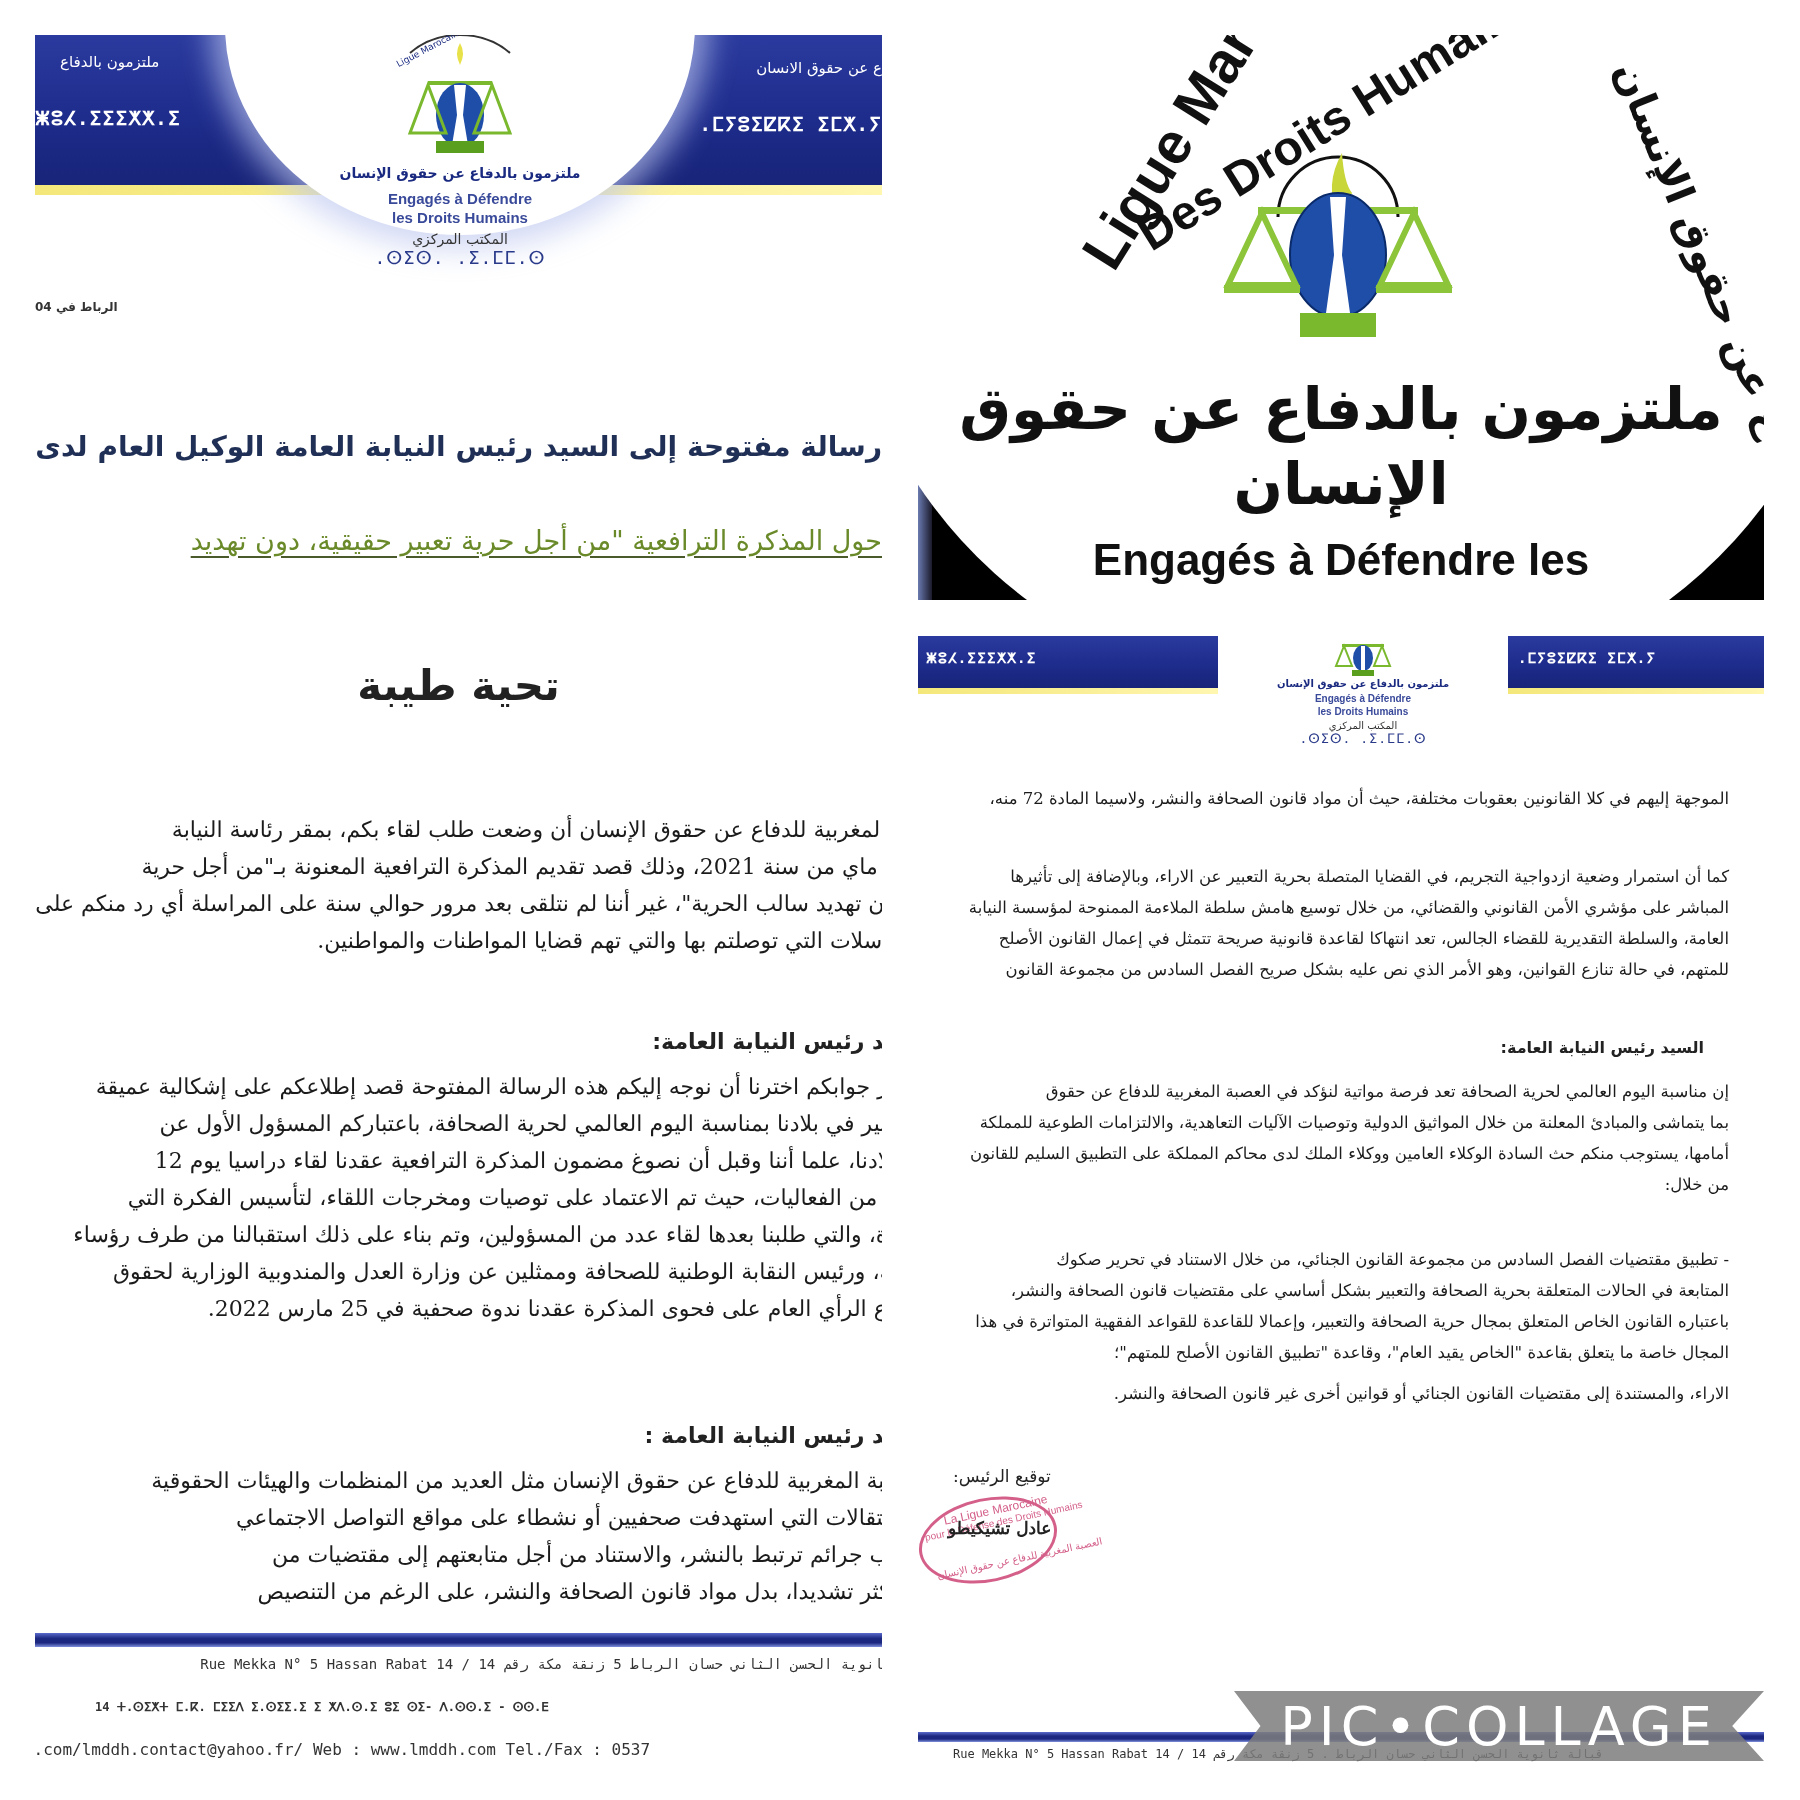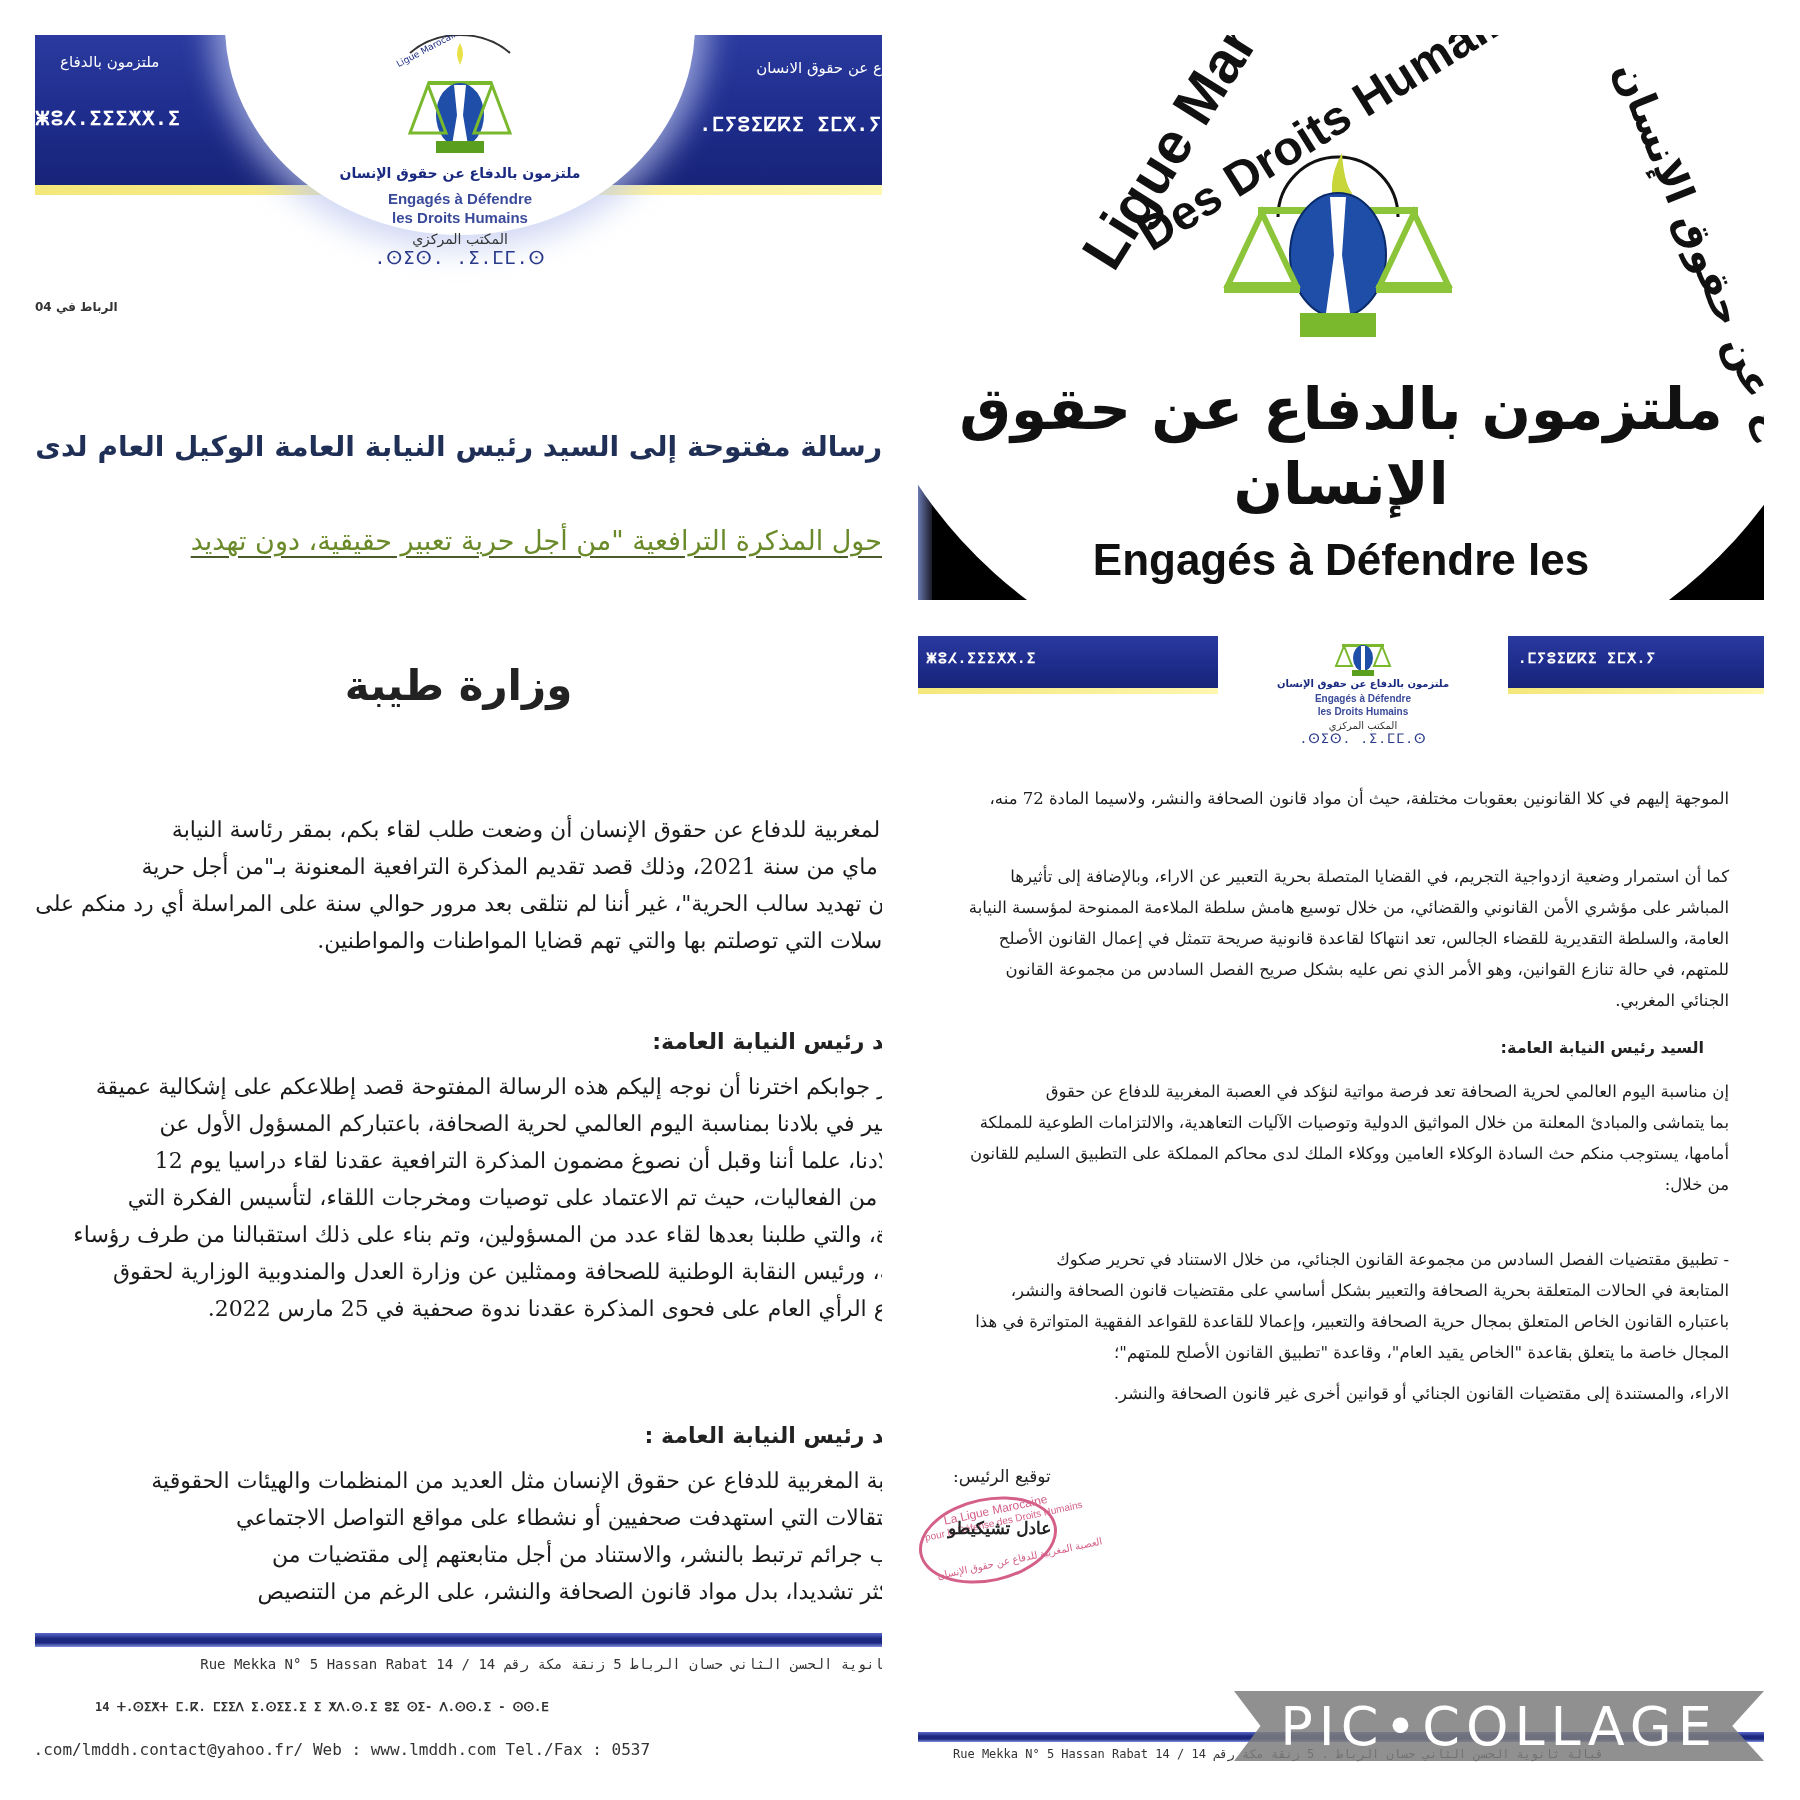--- a/index.html
+++ b/index.html
@@ -118,21 +118,21 @@
     <rect x="158" y="140" width="76" height="8" fill="#8cc43a"></rect>
     <rect x="82" y="168" width="76" height="24" fill="#7ab82e"></rect>
   </svg>
 
   <div class="big-ar" style="top:340px;font-size:58px;font-weight:bold;">ملتزمون بالدفاع عن حقوق</div>
   <div class="big-ar" style="top:415px;font-size:58px;font-weight:bold;">الإنسان</div>
   <div class="big-fr" style="top:500px;font-size:44px;">Engagés à Défendre les</div>
 </section>
 
 <section class="panel" id="p-bl">
-  <div id="bl-greeting">وزارة طيبة</div>
+  <div id="bl-greeting">تحية طيبة</div>
 
   <div class="body-ar bl-para" style="top:175px;">
     <div>يشرف العصبة المغربية للدفاع عن حقوق الإنسان أن وضعت طلب لقاء بكم، بمقر رئاسة النيابة</div>
     <div>العامة في شهر ماي من سنة 2021، وذلك قصد تقديم المذكرة الترافعية  المعنونة بـ"من أجل حرية</div>
     <div>تعبير حقيقية دون تهديد سالب الحرية"، غير أننا لم نتلقى بعد مرور حوالي سنة على المراسلة أي رد منكم على</div>
     <div>غرار باقي المراسلات التي توصلتم بها والتي تهم قضايا المواطنات والمواطنين.</div>
   </div>
 
   <div class="bl-head" style="top:393px;">السيد رئيس النيابة العامة:</div>
   <div class="body-ar bl-para" style="top:432px;">
@@ -185,21 +185,20 @@
 
   <div class="body-ar br-para" style="top:147px;">
     <div>الموجهة إليهم في كلا القانونين بعقوبات مختلفة، حيث أن مواد قانون الصحافة والنشر، ولاسيما المادة 72 منه،</div>
   </div>
 
   <div class="body-ar br-para" style="top:225px;">
     <div>كما أن استمرار وضعية ازدواجية التجريم، في القضايا المتصلة بحرية التعبير عن الاراء، وبالإضافة إلى تأثيرها</div>
     <div>المباشر على مؤشري الأمن القانوني والقضائي، من خلال توسيع هامش سلطة الملاءمة الممنوحة لمؤسسة النيابة</div>
     <div>العامة، والسلطة التقديرية للقضاء الجالس، تعد انتهاكا لقاعدة قانونية صريحة تتمثل في إعمال القانون الأصلح</div>
     <div>للمتهم، في حالة تنازع القوانين، وهو الأمر الذي نص عليه بشكل صريح الفصل السادس من مجموعة القانون</div>
-    <div>الجنائي المغربي.</div>
   </div>
 
   <div class="br-head" style="top:402px;">السيد رئيس النيابة العامة:</div>
 
   <div class="body-ar br-para" style="top:440px;">
     <div>إن مناسبة اليوم العالمي لحرية الصحافة تعد فرصة مواتية لنؤكد في العصبة المغربية للدفاع عن حقوق</div>
     <div>بما يتماشى والمبادئ المعلنة من خلال المواثيق الدولية وتوصيات الآليات التعاهدية، والالتزامات الطوعية للمملكة</div>
     <div>أمامها، يستوجب منكم حث السادة الوكلاء العامين ووكلاء الملك لدى محاكم المملكة على التطبيق السليم للقانون</div>
     <div>من خلال:</div>
   </div>

